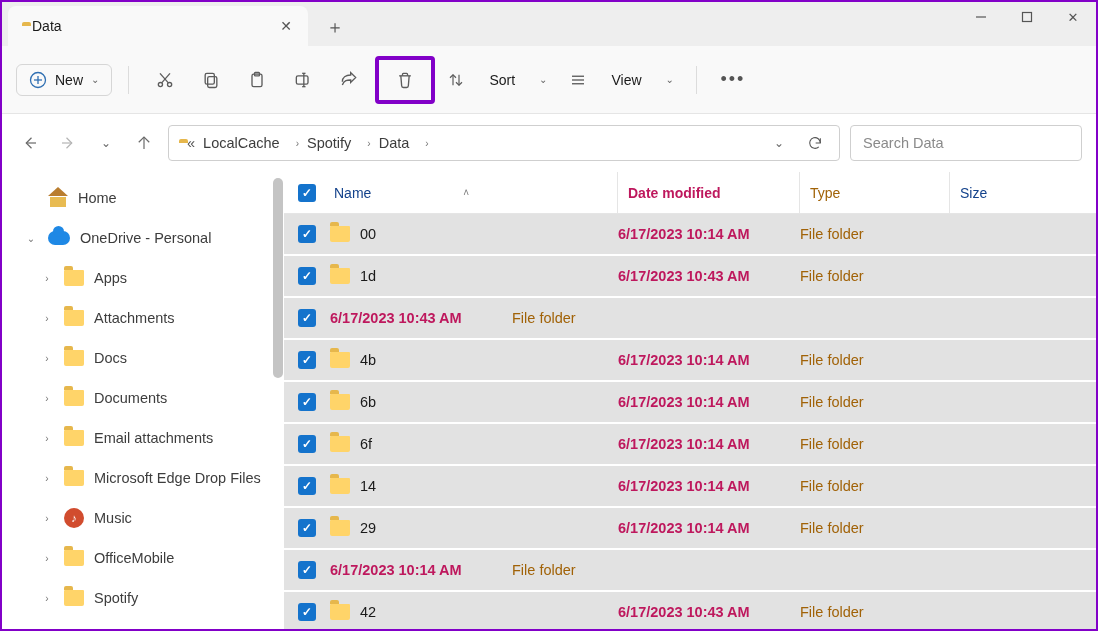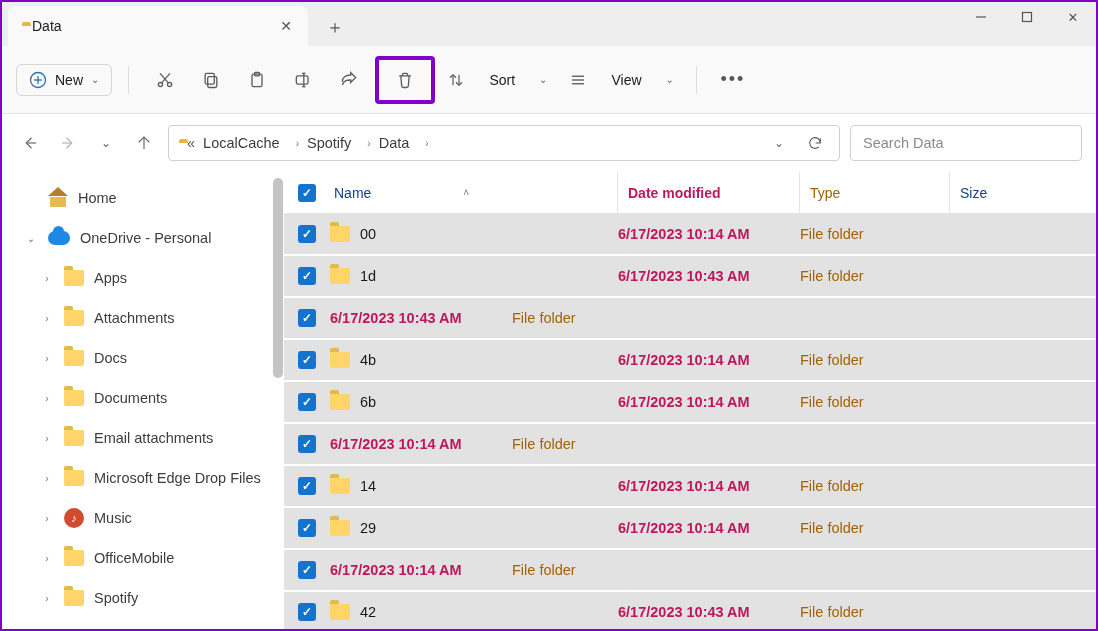--- a/index.html
+++ b/index.html
@@ -420,20 +420,24 @@
             <span>6b</span>
           </div>
           <div class="c-date">6/17/2023 10:14 AM</div>
           <div class="c-type">File folder</div>
           <div class="c-size"></div>
         </div>
         <div class="row">
           <div class="c-check">
             <span class="chk"></span>
           </div>
+          <div class="c-name">
+            <span class="folder"></span>
+            <span>6f</span>
+          </div>
           <div class="c-date">6/17/2023 10:14 AM</div>
           <div class="c-type">File folder</div>
           <div class="c-size"></div>
         </div>
         <div class="row">
           <div class="c-check">
             <span class="chk"></span>
           </div>
           <div class="c-name">
             <span class="folder"></span>

